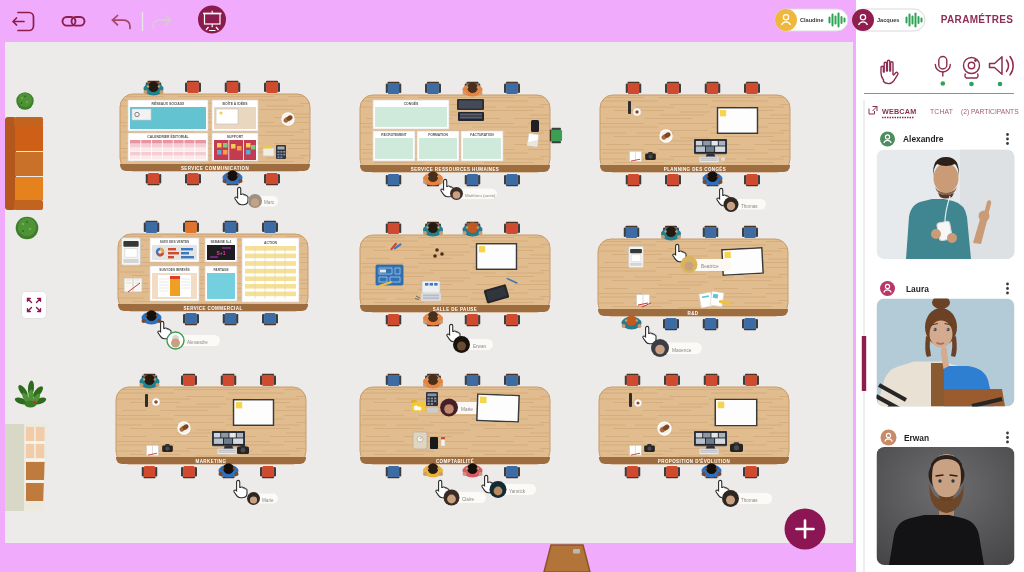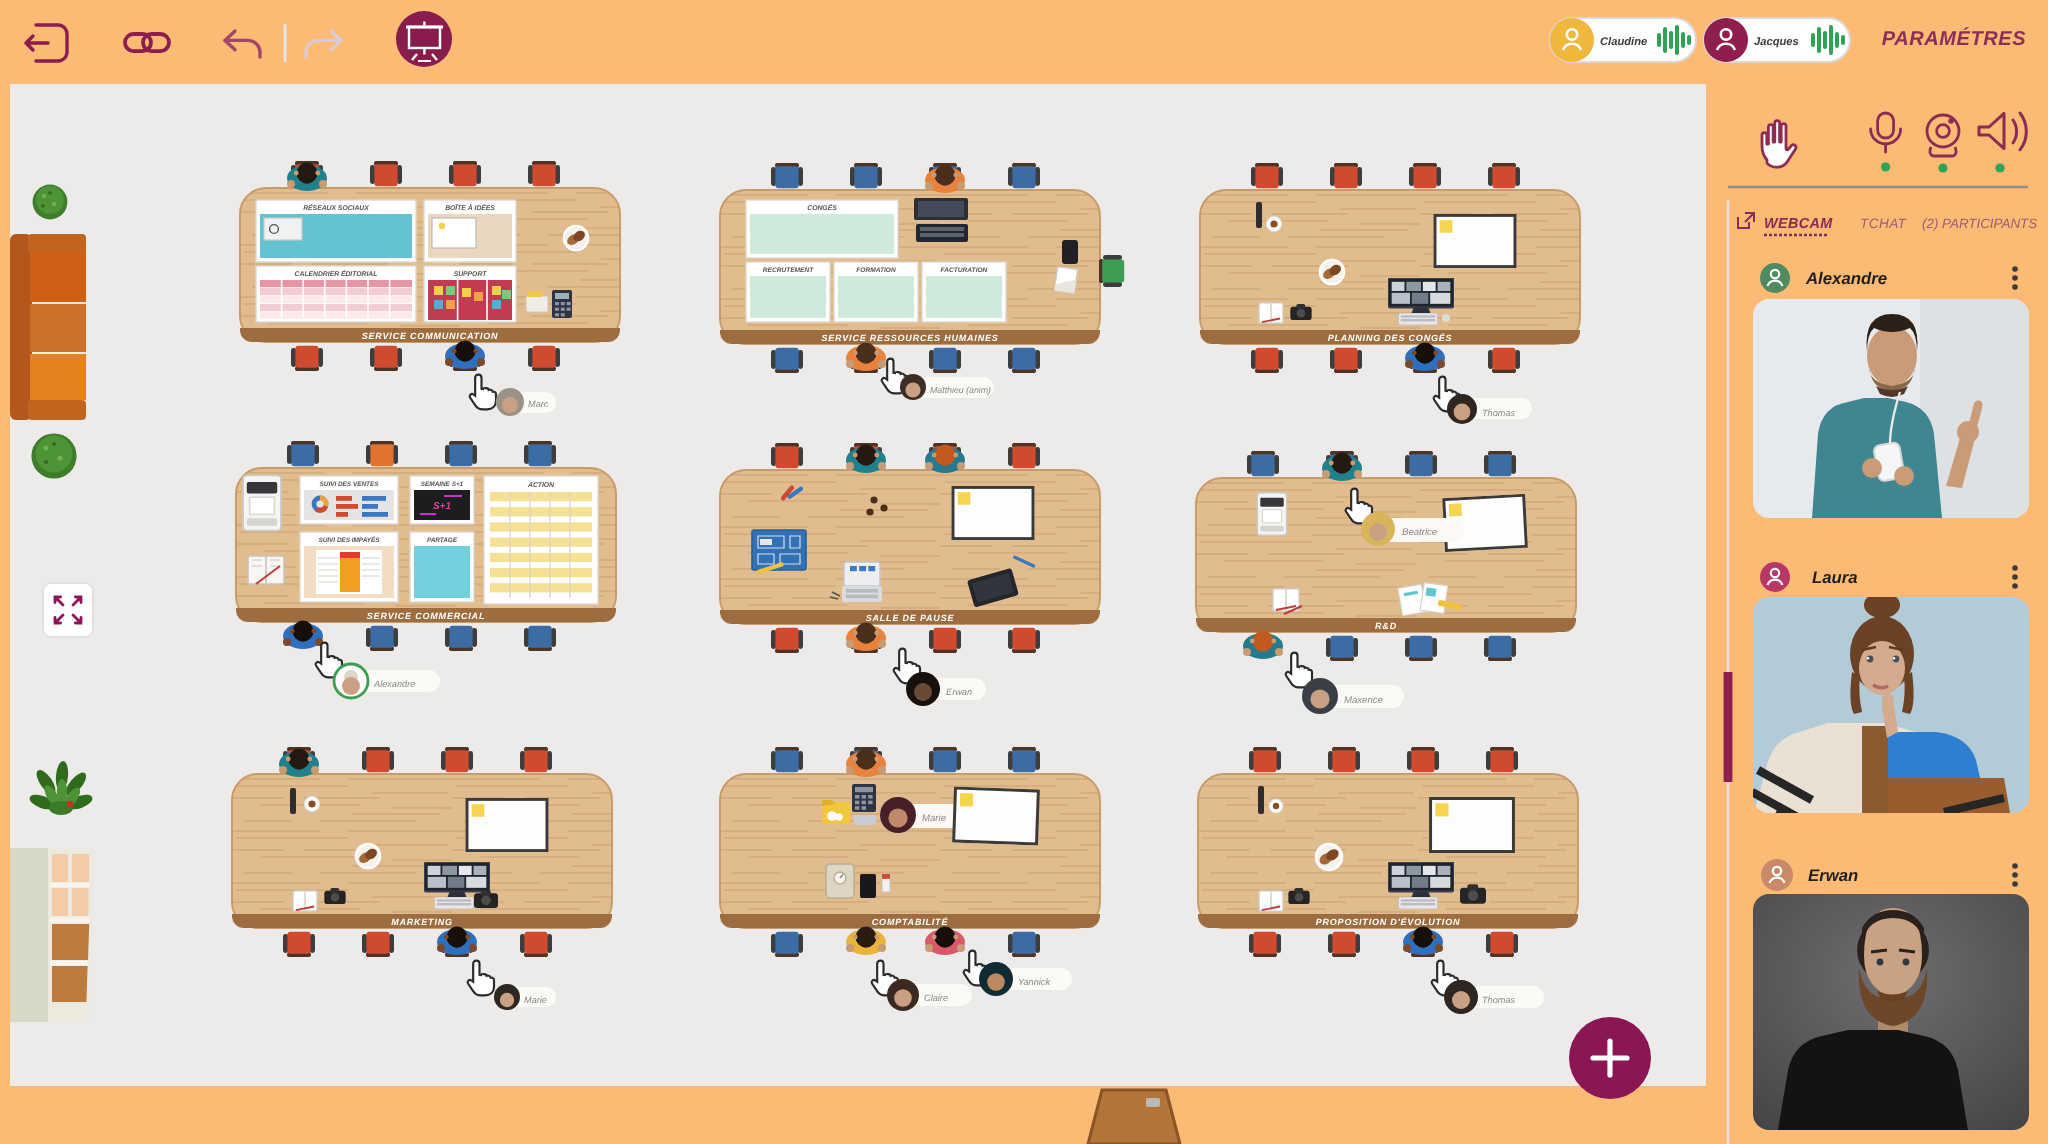--- a/index.html
+++ b/index.html
@@ -1,18 +1,18 @@
 <!DOCTYPE html>
 <html><head>
 <meta charset="utf-8">
 <style>
   html,body{margin:0;padding:0;width:1024px;height:572px;overflow:hidden;background:#fff;
     font-family:"Liberation Sans", sans-serif;}
   .abs{position:absolute;}
-  #stage{position:relative;width:1024px;height:572px;background:#fdba74;font-style:italic;}
+  #stage{position:relative;width:856px;height:572px;background:#f0abfc;}
 </style>
 </head>
 <body>
 <div id="stage">
 
 <svg class="abs" style="left:0;top:0" width="1024" height="572" viewBox="0 0 1024 572">
 <defs>
   <pattern id="wood" width="110" height="26" patternUnits="userSpaceOnUse">
     <rect width="110" height="26" fill="#e1bc8e"></rect>
     <g stroke="#c99e6f" stroke-width="0.8" opacity="0.65">

